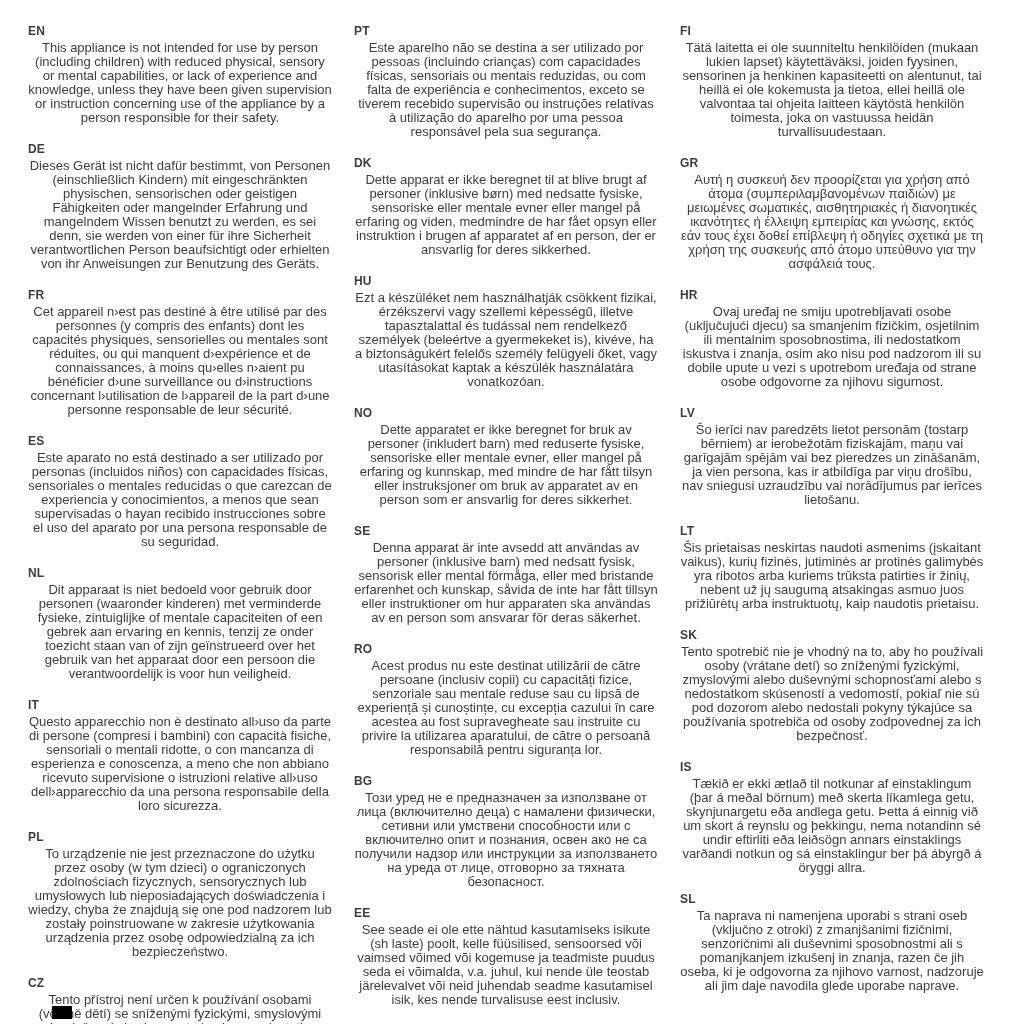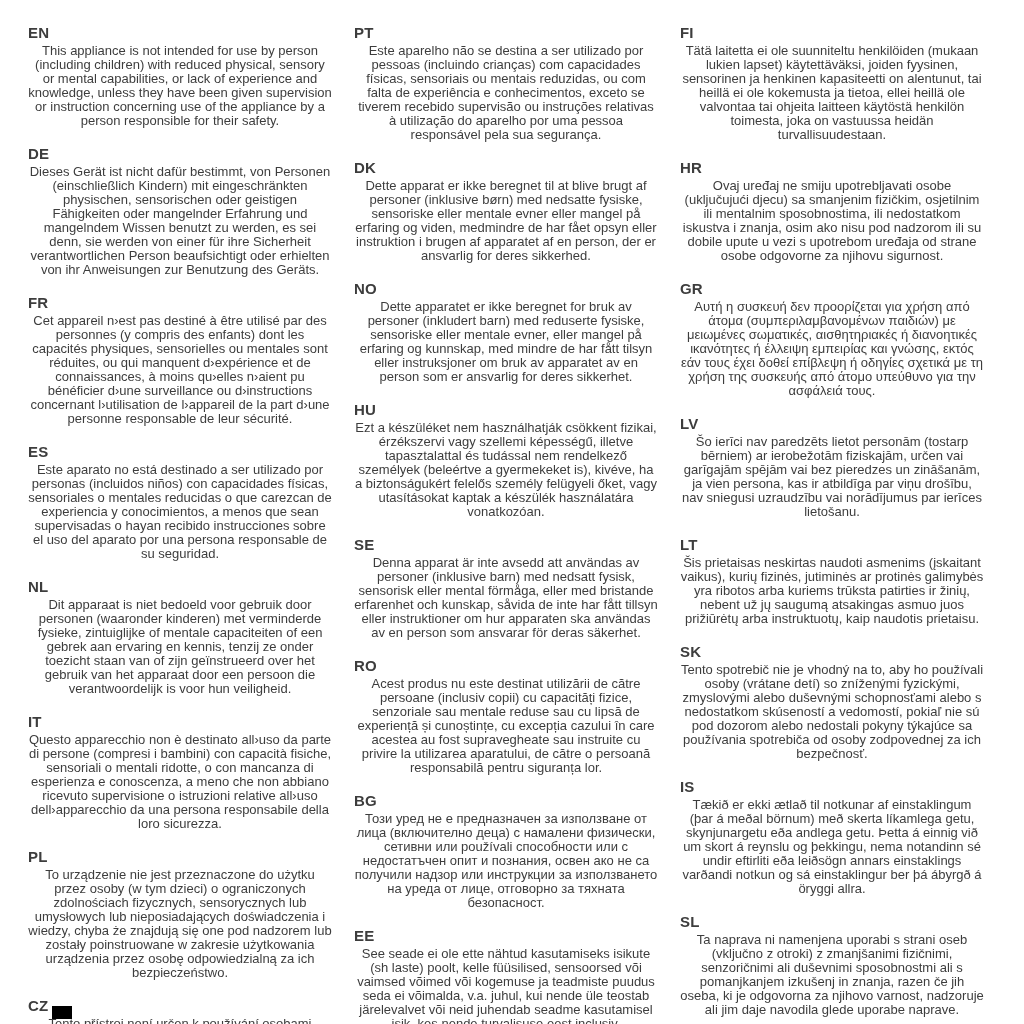--- a/index.html
+++ b/index.html
@@ -25,21 +25,21 @@
     gap: 22px;
   }
   .col {
     width: 304px;
     flex: 0 0 304px;
   }
   .lang-section {
     margin-bottom: 17px;
   }
   .lang-code {
-    font-size: 15px;
+    font-size: 12px;
     font-weight: bold;
     margin: 0 0 3px 0;
     letter-spacing: 0.2px;
   }
   .lang-text {
     font-size: 13px;
     line-height: 14px;
     margin: 0;
     text-align: center;
   }
@@ -96,61 +96,61 @@
     <div class="col">
       <section class="lang-section">
         <h2 class="lang-code">PT</h2>
         <p class="lang-text">Este aparelho não se destina a ser utilizado por pessoas (incluindo crianças) com capacidades físicas, sensoriais ou mentais reduzidas, ou com falta de experiência e conhecimentos, exceto se tiverem recebido supervisão ou instruções relativas à utilização do aparelho por uma pessoa responsável pela sua segurança.</p>
       </section>
       <section class="lang-section">
         <h2 class="lang-code">DK</h2>
         <p class="lang-text">Dette apparat er ikke beregnet til at blive brugt af personer (inklusive børn) med nedsatte fysiske, sensoriske eller mentale evner eller mangel på erfaring og viden, medmindre de har fået opsyn eller instruktion i brugen af apparatet af en person, der er ansvarlig for deres sikkerhed.</p>
       </section>
       <section class="lang-section">
+        <h2 class="lang-code">HU</h2>
+        <p class="lang-text">Ezt a készüléket nem használhatják csökkent fizikai, érzékszervi vagy szellemi képességű, illetve tapasztalattal és tudással nem rendelkező személyek (beleértve a gyermekeket is), kivéve, ha a biztonságukért felelős személy felügyeli őket, vagy utasításokat kaptak a készülék használatára vonatkozóan.</p>
+      </section>
+      <section class="lang-section">
         <h2 class="lang-code">NO</h2>
         <p class="lang-text">Dette apparatet er ikke beregnet for bruk av personer (inkludert barn) med reduserte fysiske, sensoriske eller mentale evner, eller mangel på erfaring og kunnskap, med mindre de har fått tilsyn eller instruksjoner om bruk av apparatet av en person som er ansvarlig for deres sikkerhet.</p>
-      </section>
-      <section class="lang-section">
-        <h2 class="lang-code">HU</h2>
-        <p class="lang-text">Ezt a készüléket nem használhatják csökkent fizikai, érzékszervi vagy szellemi képességű, illetve tapasztalattal és tudással nem rendelkező személyek (beleértve a gyermekeket is), kivéve, ha a biztonságukért felelős személy felügyeli őket, vagy utasításokat kaptak a készülék használatára vonatkozóan.</p>
       </section>
       <section class="lang-section">
         <h2 class="lang-code">SE</h2>
         <p class="lang-text">Denna apparat är inte avsedd att användas av personer (inklusive barn) med nedsatt fysisk, sensorisk eller mental förmåga, eller med bristande erfarenhet och kunskap, såvida de inte har fått tillsyn eller instruktioner om hur apparaten ska användas av en person som ansvarar för deras säkerhet.</p>
       </section>
       <section class="lang-section">
         <h2 class="lang-code">RO</h2>
         <p class="lang-text">Acest produs nu este destinat utilizării de către persoane (inclusiv copii) cu capacități fizice, senzoriale sau mentale reduse sau cu lipsă de experiență și cunoștințe, cu excepția cazului în care acestea au fost supravegheate sau instruite cu privire la utilizarea aparatului, de către o persoană responsabilă pentru siguranța lor.</p>
       </section>
       <section class="lang-section">
         <h2 class="lang-code">BG</h2>
-        <p class="lang-text">Този уред не е предназначен за използване от лица (включително деца) с намалени физически, сетивни или používali способности или с недостатъчен опит и познания, освен ако не са получили надзор или инструкции за използването на уреда от лице, отговорно за тяхната безопасност.</p>
+        <p class="lang-text">Този уред не е предназначен за използване от лица (включително деца) с намалени физически, сетивни или умствени способности или с включително опит и познания, освен ако не са получили надзор или инструкции за използването на уреда от лице, отговорно за тяхната безопасност.</p>
       </section>
       <section class="lang-section">
         <h2 class="lang-code">EE</h2>
         <p class="lang-text">See seade ei ole ette nähtud kasutamiseks isikute (sh laste) poolt, kelle füüsilised, sensoorsed või vaimsed võimed või kogemuse ja teadmiste puudus seda ei võimalda, v.a. juhul, kui nende üle teostab järelevalvet või neid juhendab seadme kasutamisel isik, kes nende turvalisuse eest inclusiv.</p>
       </section>
     </div>
 
     <div class="col">
       <section class="lang-section">
         <h2 class="lang-code">FI</h2>
         <p class="lang-text">Tätä laitetta ei ole suunniteltu henkilöiden (mukaan lukien lapset) käytettäväksi, joiden fyysinen, sensorinen ja henkinen kapasiteetti on alentunut, tai heillä ei ole kokemusta ja tietoa, ellei heillä ole valvontaa tai ohjeita laitteen käytöstä henkilön toimesta, joka on vastuussa heidän turvallisuudestaan.</p>
       </section>
       <section class="lang-section">
+        <h2 class="lang-code">GR</h2>
+        <p class="lang-text">Αυτή η συσκευή δεν προορίζεται για χρήση από άτομα (συμπεριλαμβανομένων παιδιών) με μειωμένες σωματικές, αισθητηριακές ή διανοητικές ικανότητες ή έλλειψη εμπειρίας και γνώσης, εκτός εάν τους έχει δοθεί επίβλεψη ή οδηγίες σχετικά με τη χρήση της συσκευής από άτομο υπεύθυνο για την ασφάλειά τους.</p>
+      </section>
+      <section class="lang-section">
         <h2 class="lang-code">HR</h2>
         <p class="lang-text">Ovaj uređaj ne smiju upotrebljavati osobe (uključujući djecu) sa smanjenim fizičkim, osjetilnim ili mentalnim sposobnostima, ili nedostatkom iskustva i znanja, osim ako nisu pod nadzorom ili su dobile upute u vezi s upotrebom uređaja od strane osobe odgovorne za njihovu sigurnost.</p>
       </section>
       <section class="lang-section">
-        <h2 class="lang-code">GR</h2>
-        <p class="lang-text">Αυτή η συσκευή δεν προορίζεται για χρήση από άτομα (συμπεριλαμβανομένων παιδιών) με μειωμένες σωματικές, αισθητηριακές ή διανοητικές ικανότητες ή έλλειψη εμπειρίας και γνώσης, εκτός εάν τους έχει δοθεί επίβλεψη ή οδηγίες σχετικά με τη χρήση της συσκευής από άτομο υπεύθυνο για την ασφάλειά τους.</p>
-      </section>
-      <section class="lang-section">
         <h2 class="lang-code">LV</h2>
-        <p class="lang-text">Šo ierīci nav paredzēts lietot personām (tostarp bērniem) ar ierobežotām fiziskajām, určen vai garīgajām spējām vai bez pieredzes un zināšanām, ja vien persona, kas ir atbildīga par viņu drošību, nav sniegusi uzraudzību vai norādījumus par ierīces lietošanu.</p>
+        <p class="lang-text">Šo ierīci nav paredzēts lietot personām (tostarp bērniem) ar ierobežotām fiziskajām, maņu vai garīgajām spējām vai bez pieredzes un zināšanām, ja vien persona, kas ir atbildīga par viņu drošību, nav sniegusi uzraudzību vai norādījumus par ierīces lietošanu.</p>
       </section>
       <section class="lang-section">
         <h2 class="lang-code">LT</h2>
         <p class="lang-text">Šis prietaisas neskirtas naudoti asmenims (įskaitant vaikus), kurių fizinės, jutiminės ar protinės galimybės yra ribotos arba kuriems trūksta patirties ir žinių, nebent už jų saugumą atsakingas asmuo juos prižiūrėtų arba instruktuotų, kaip naudotis prietaisu.</p>
       </section>
       <section class="lang-section">
         <h2 class="lang-code">SK</h2>
         <p class="lang-text">Tento spotrebič nie je vhodný na to, aby ho používali osoby (vrátane detí) so zníženými fyzickými, zmyslovými alebo duševnými schopnosťami alebo s nedostatkom skúseností a vedomostí, pokiaľ nie sú pod dozorom alebo nedostali pokyny týkajúce sa používania spotrebiča od osoby zodpovednej za ich bezpečnosť.</p>
       </section>
       <section class="lang-section">

